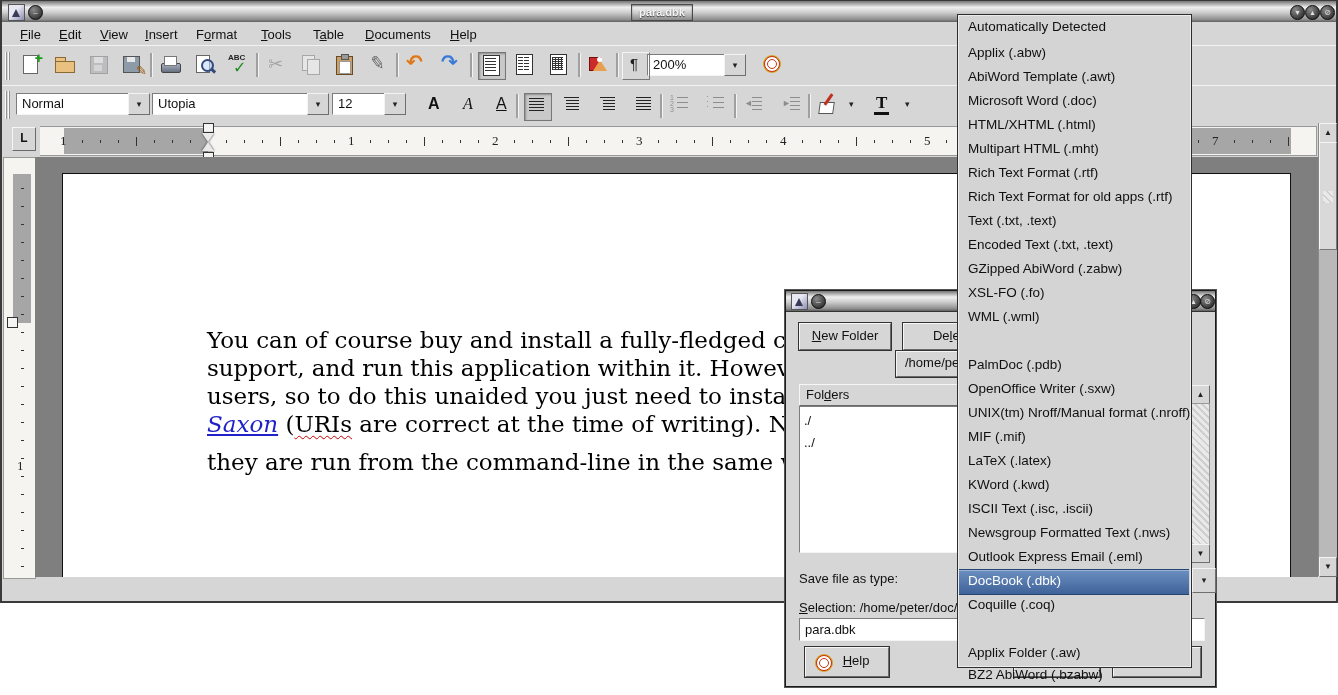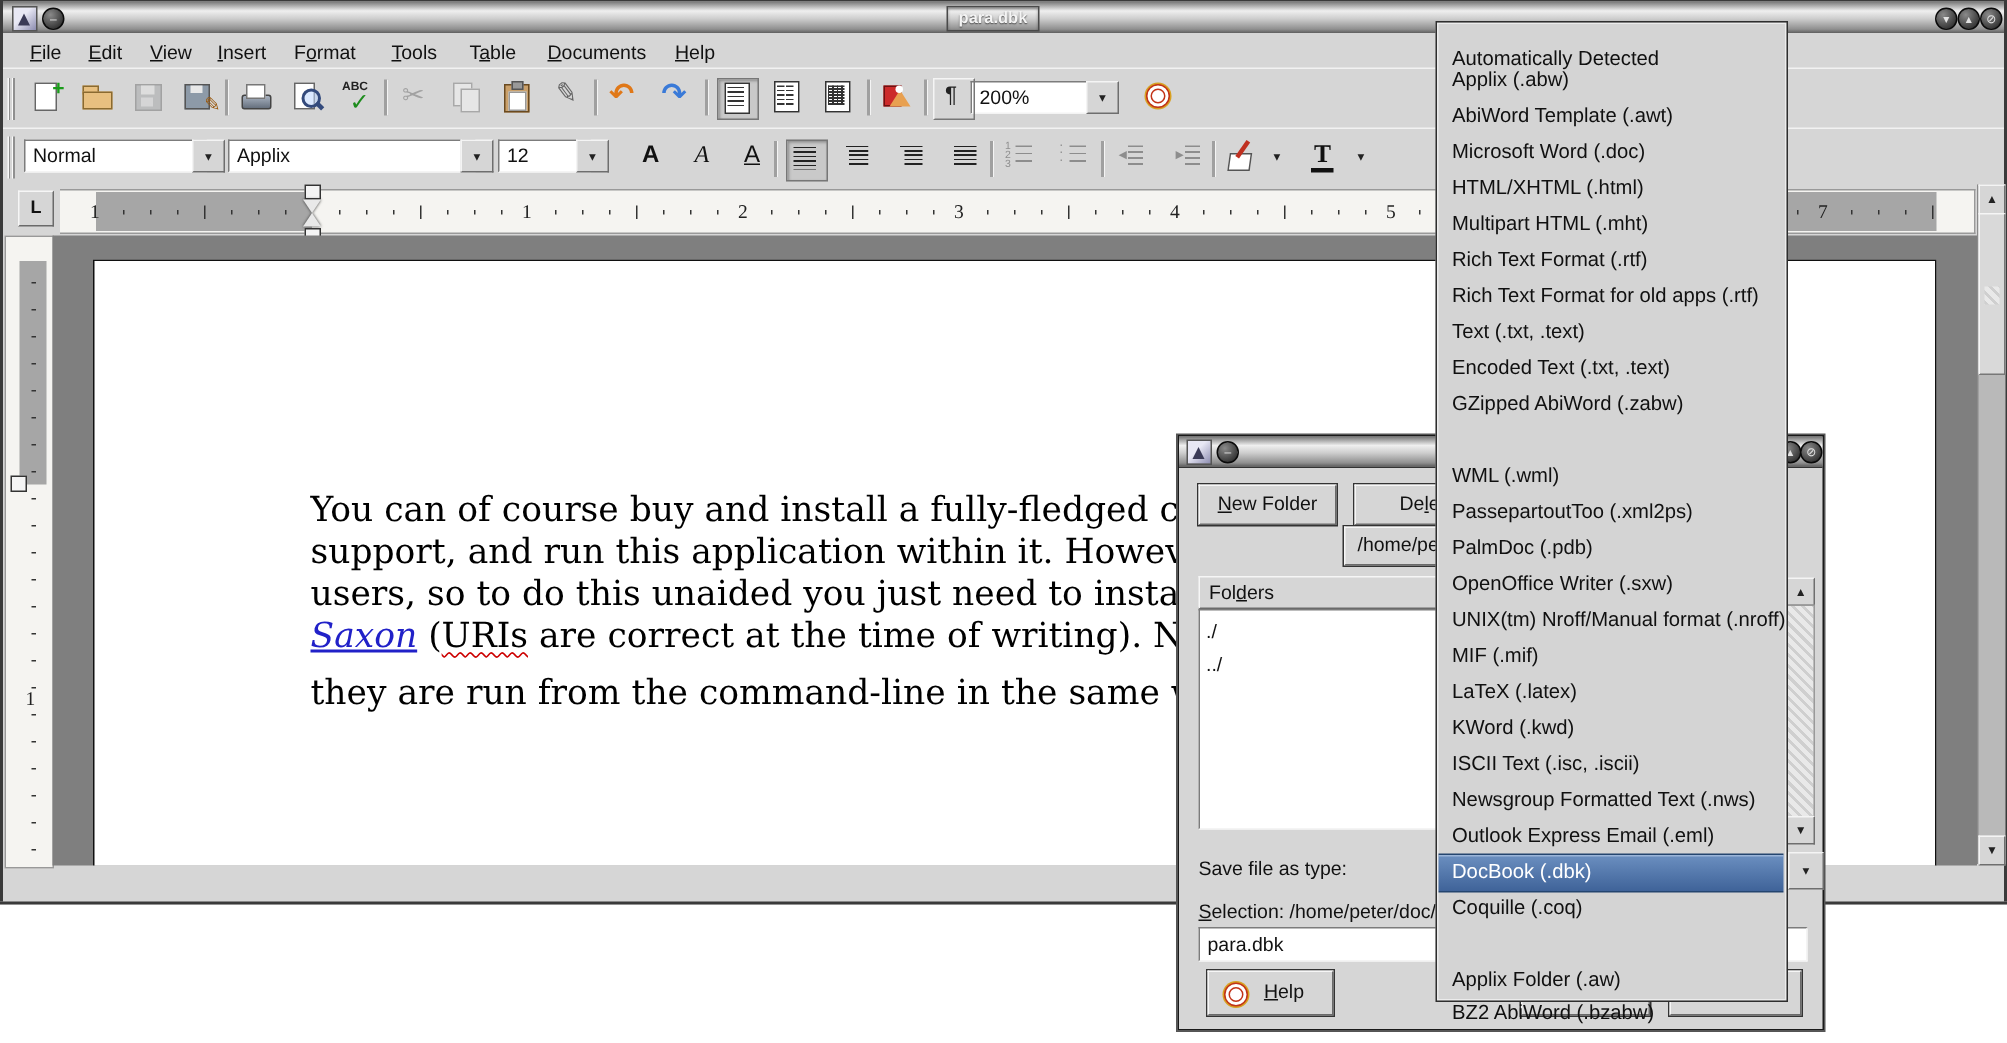--- a/index.html
+++ b/index.html
@@ -187,21 +187,21 @@
         <div class="tbsep" style="position: absolute; left: 614px; top: 7px;"></div>
         <div class="tbicon framed" style="position: absolute; left: 620px; top: 6px;">
           <div style="position:absolute;left:7px;top:2px;font-size:15px;color:#222">¶</div>
         </div>
       </div>
 
     <div class="abs tbrow" style="left:2px;top:85px;width:1334px;height:38px;" id="tb2">
       <div class="abs grip" style="left:3px;top:5px;height:28px;"></div>
       <div class="abs field" style="left:14px;top:7px;width:110px;height:20px;">Normal</div>
       <div class="abs arrbtn" style="left:126px;top:7px;width:20px;height:20px;">▾</div>
-      <div class="abs field" style="left:150px;top:7px;width:153px;height:20px;">Applix</div>
+      <div class="abs field" style="left:150px;top:7px;width:153px;height:20px;">Utopia</div>
       <div class="abs arrbtn" style="left:305px;top:7px;width:20px;height:20px;">▾</div>
       <div class="abs field" style="left:330px;top:7px;width:50px;height:20px;">12</div>
       <div class="abs arrbtn" style="left:382px;top:7px;width:20px;height:20px;">▾</div>
     <div class="tbicon" style="position: absolute; left: 420px; top: 7px;">
           <div style="position:absolute;left:6px;top:2px;font-size:16px;font-weight:bold;color:#111">A</div>
         </div>
         <div class="tbicon" style="position: absolute; left: 454px; top: 7px;">
           <div style="position:absolute;left:7px;top:2px;font-size:16px;font-style:italic;font-family:'Liberation Serif',serif;color:#111">A</div>
         </div>
         <div class="tbicon" style="position: absolute; left: 488px; top: 7px;">
@@ -425,33 +425,33 @@
 
     <div class="abs btn" style="left:19px;top:356px;width:82px;height:28px;line-height:26px;">
       <span class="abs lifering" style="left:10px;top:7px;"></span>
       <span style="margin-left:18px;"><span class="u">H</span><span>elp</span></span>
     </div>
     <div class="abs btn" style="left:228px;top:356px;width:84px;height:28px;"></div>
     <div class="abs btn" style="left:327px;top:356px;width:86px;height:28px;"></div>
   </div>
 
   <div class="abs dropdown" style="left:957px;top:14px;width:233px;height:652px;z-index:30;" id="formatlist">
-      <div class="dditem" style="position: absolute; left: 1px; top: 12px; width: 222px;">Automatically Detected</div>
+      <div class="dditem" style="position: absolute; left: 1px; top: 0; width: 222px;">Automatically Detected</div>
       <div class="dditem" style="position: absolute; left: 1px; top: 26px; width: 222px;">Applix (.abw)</div>
       <div class="dditem" style="position: absolute; left: 1px; top: 50px; width: 222px;">AbiWord Template (.awt)</div>
       <div class="dditem" style="position: absolute; left: 1px; top: 74px; width: 222px;">Microsoft Word (.doc)</div>
       <div class="dditem" style="position: absolute; left: 1px; top: 98px; width: 222px;">HTML/XHTML (.html)</div>
       <div class="dditem" style="position: absolute; left: 1px; top: 122px; width: 222px;">Multipart HTML (.mht)</div>
       <div class="dditem" style="position: absolute; left: 1px; top: 146px; width: 222px;">Rich Text Format (.rtf)</div>
       <div class="dditem" style="position: absolute; left: 1px; top: 170px; width: 222px;">Rich Text Format for old apps (.rtf)</div>
       <div class="dditem" style="position: absolute; left: 1px; top: 194px; width: 222px;">Text (.txt, .text)</div>
       <div class="dditem" style="position: absolute; left: 1px; top: 218px; width: 222px;">Encoded Text (.txt, .text)</div>
       <div class="dditem" style="position: absolute; left: 1px; top: 242px; width: 222px;">GZipped AbiWord (.zabw)</div>
+      <div class="dditem" style="position: absolute; left: 1px; top: 266px; width: 222px;">XSL-FO (.fo)</div>
       <div class="dditem" style="position: absolute; left: 1px; top: 290px; width: 222px;">WML (.wml)</div>
-      <div class="dditem" style="position: absolute; left: 1px; top: 314px; width: 222px;">PassepartoutToo (.xml2ps)</div>
       <div class="dditem" style="position: absolute; left: 1px; top: 338px; width: 222px;">PalmDoc (.pdb)</div>
       <div class="dditem" style="position: absolute; left: 1px; top: 362px; width: 222px;">OpenOffice Writer (.sxw)</div>
       <div class="dditem" style="position: absolute; left: 1px; top: 386px; width: 222px;">UNIX(tm) Nroff/Manual format (.nroff)</div>
       <div class="dditem" style="position: absolute; left: 1px; top: 410px; width: 222px;">MIF (.mif)</div>
       <div class="dditem" style="position: absolute; left: 1px; top: 434px; width: 222px;">LaTeX (.latex)</div>
       <div class="dditem" style="position: absolute; left: 1px; top: 458px; width: 222px;">KWord (.kwd)</div>
       <div class="dditem" style="position: absolute; left: 1px; top: 506px; width: 222px;">Newsgroup Formatted Text (.nws)</div>
       <div class="dditem" style="position: absolute; left: 1px; top: 482px; width: 222px;">ISCII Text (.isc, .iscii)</div>
       <div class="dditem" style="position: absolute; left: 1px; top: 530px; width: 222px;">Outlook Express Email (.eml)</div>
       <div class="dditem ddsel" style="position: absolute; left: 1px; top: 554px; width: 221px;">DocBook (.dbk)</div>

